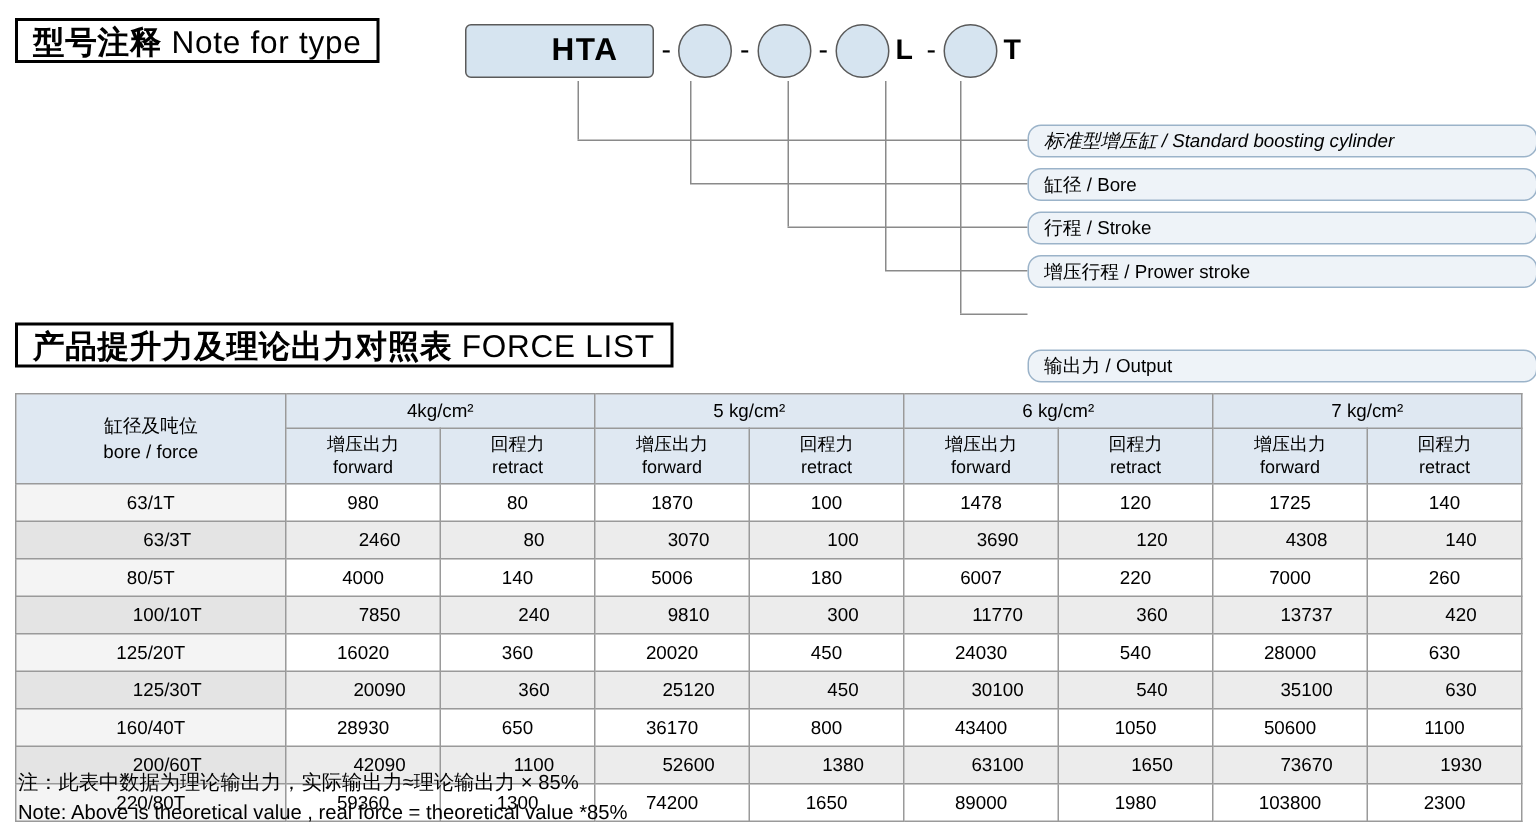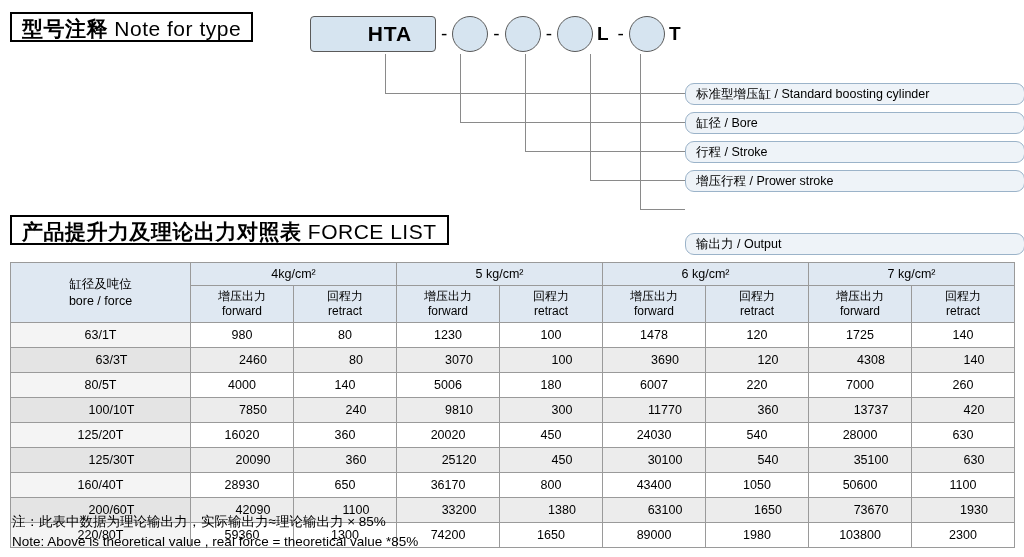--- a/index.html
+++ b/index.html
@@ -205,21 +205,21 @@
 
   <div class="vline" style="left:225px; top:46px; height:97px;"></div>
   <div class="hline" style="left:225px; top:143px; width:160px;"></div>
 
   <div class="vline" style="left:290px; top:46px; height:126px;"></div>
   <div class="hline" style="left:290px; top:172px; width:95px;"></div>
 
   <div class="vline" style="left:340px; top:46px; height:155px;"></div>
   <div class="hline" style="left:340px; top:201px; width:45px;"></div>
 
-  <div class="callout" style="top:75px;">标准型增压缸 / Standard boosting cylinder</div>
+  <div class="callout" style="top:75px;font-style:italic;">标准型增压缸 / Standard boosting cylinder</div>
   <div class="callout" style="top:104px;">缸径 / Bore</div>
   <div class="callout" style="top:133px;">行程 / Stroke</div>
   <div class="callout" style="top:162px;">增压行程 / Prower stroke</div>
   <div class="callout" style="top:191px;margin-top:34px;">输出力 / Output</div>
 </div>
 
 <div id="force-title-wrap">
   <div class="section-title">
     <span>产品提升力及理论出力对照表</span>
     <span class="en">FORCE LIST</span>
@@ -282,21 +282,21 @@
         <div>回程力</div>
         <div>retract</div>
       </th>
     </tr>
   </thead>
   <tbody>
     <tr>
       <td class="first-col">63/1T</td>
       <td>980</td>
       <td>80</td>
-      <td>1230</td>
+      <td>1870</td>
       <td>100</td>
       <td>1478</td>
       <td>120</td>
       <td>1725</td>
       <td>140</td>
     </tr>
     <tr class="alt">
       <td class="first-col">63/3T</td>
       <td>2460</td>
       <td>80</td>
@@ -359,21 +359,21 @@
       <td>800</td>
       <td>43400</td>
       <td>1050</td>
       <td>50600</td>
       <td>1100</td>
     </tr>
     <tr class="alt">
       <td class="first-col">200/60T</td>
       <td>42090</td>
       <td>1100</td>
-      <td>33200</td>
+      <td>52600</td>
       <td>1380</td>
       <td>63100</td>
       <td>1650</td>
       <td>73670</td>
       <td>1930</td>
     </tr>
     <tr>
       <td class="first-col">220/80T</td>
       <td>59360</td>
       <td>1300</td>

